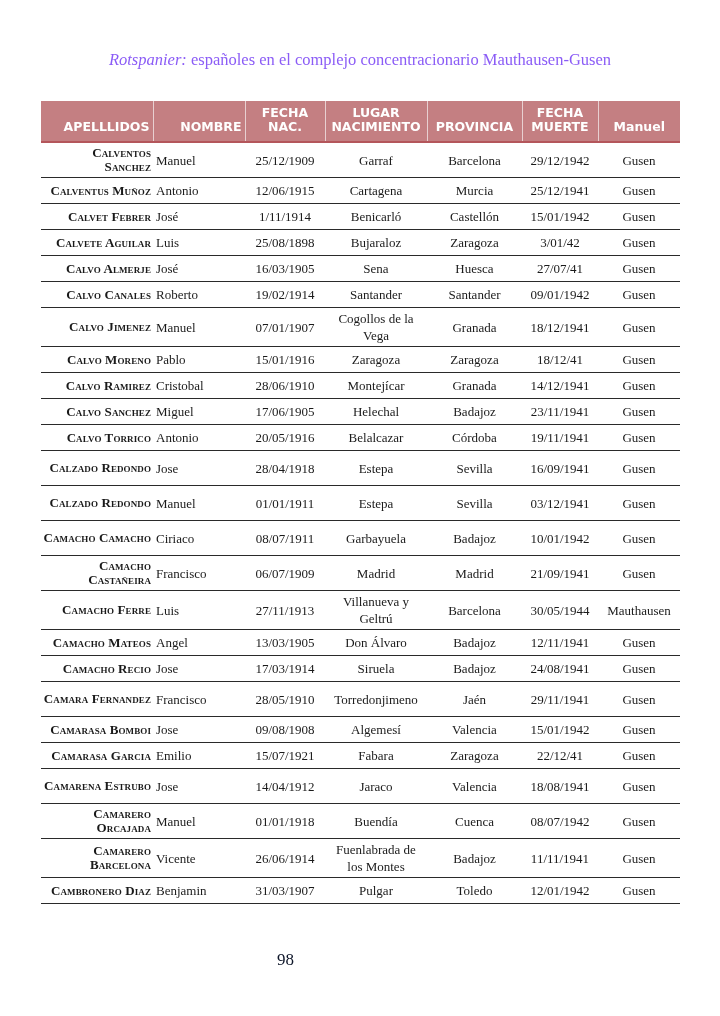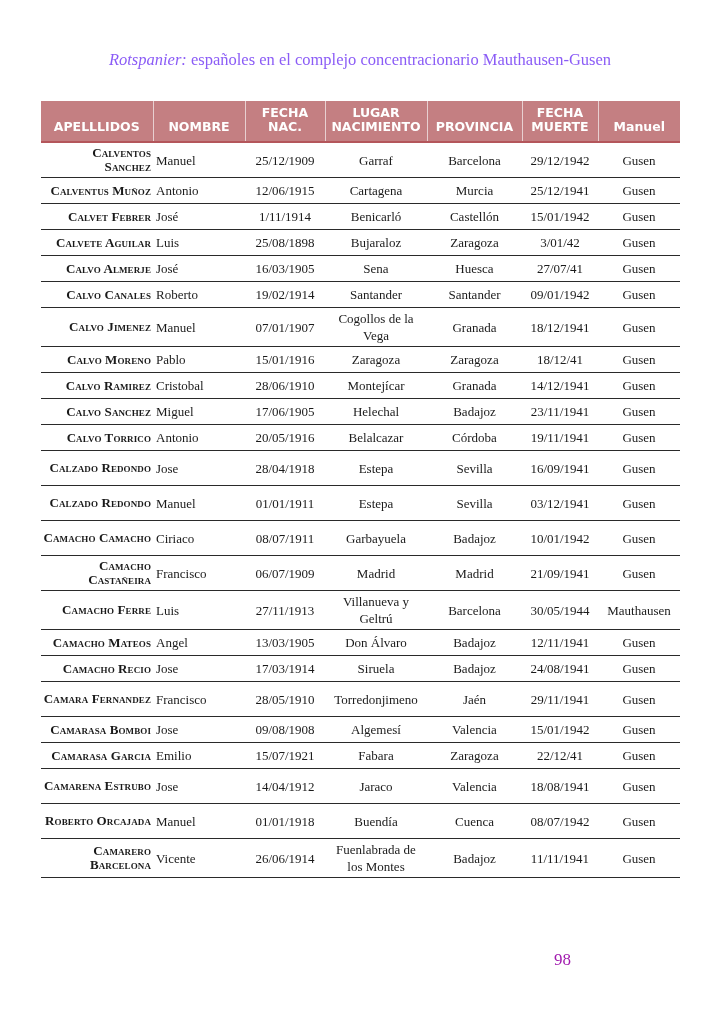--- a/index.html
+++ b/index.html
@@ -10,31 +10,31 @@
   .running-head em { font-style: italic; }
   table.list { position: absolute; top: 101px; left: 41px; width: 639px;
                border-collapse: collapse; table-layout: fixed; }
   col.c1 { width: 112px; } col.c2 { width: 92px; } col.c3 { width: 80px; }
   col.c4 { width: 102px; } col.c5 { width: 95px; } col.c6 { width: 76px; } col.c7 { width: 82px; }
   thead th { background: #c47f82; color: #ffffff; font-family: "DejaVu Sans", sans-serif;
              font-weight: bold; font-size: 12.5px; line-height: 14px; vertical-align: bottom;
              padding: 2px 3px 7px 3px; border-right: 1px solid #e8d0d1; border-bottom: 2px solid #b4565b;
              height: 31px; }
   thead th:last-child { border-right: none; }
-  thead th.left { text-align: center; }
+  thead th.left { text-align: right; }
   thead th.center { text-align: center; }
   thead th.campo { text-transform: none; }
   tbody td { font-size: 13px; line-height: 17px; text-align: center; padding: 2px 2px;
              border-bottom: 1.5px solid #2a2a2a; height: 21px; vertical-align: middle; }
   tbody td.surname { text-align: right; font-weight: bold; font-variant: small-caps;
                      font-size: 13px; line-height: 14px; padding-left: 2px; letter-spacing: 0.1px; }
   tbody td.firstname { text-align: left; font-weight: normal; padding-left: 3px; }
   tbody tr.tall td { height: 30px; }
-  .page-number { position: absolute; top: 950px; left: 0; width: 571px; text-align: right;
-                 font-size: 17px; color: #a21caf; }
+  .page-number { position: absolute; top: 950px; left: 0; width: 571px; text-align: center;
+                 font-size: 17px; color: #0f172a; }
 </style>
 </head>
 <body>
 
 <div class="running-head"><em>Rotspanier:</em><span> españoles en el complejo concentracionario Mauthausen-Gusen</span></div>
 
 <table class="list">
   <colgroup>
     <col class="c1">
       <col class="c2">
@@ -248,33 +248,42 @@
       <tr class="tall">
         <td class="surname">Camarena Estrubo</td>
         <td class="firstname">Jose</td>
         <td>14/04/1912</td>
         <td>Jaraco</td>
         <td>Valencia</td>
         <td>18/08/1941</td>
         <td>Gusen</td>
       </tr>
       <tr class="tall">
-        <td class="surname">Roberto Orcajada</td>
+        <td class="surname">Camarero Orcajada</td>
         <td class="firstname">Manuel</td>
         <td>01/01/1918</td>
         <td>Buendía</td>
         <td>Cuenca</td>
         <td>08/07/1942</td>
         <td>Gusen</td>
       </tr>
       <tr class="tall">
         <td class="surname">Camarero Barcelona</td>
         <td class="firstname">Vicente</td>
         <td>26/06/1914</td>
         <td>Fuenlabrada de los Montes</td>
         <td>Badajoz</td>
         <td>11/11/1941</td>
         <td>Gusen</td>
       </tr>
+      <tr>
+        <td class="surname">Cambronero Diaz</td>
+        <td class="firstname">Benjamin</td>
+        <td>31/03/1907</td>
+        <td>Pulgar</td>
+        <td>Toledo</td>
+        <td>12/01/1942</td>
+        <td>Gusen</td>
+      </tr>
     </tbody>
 </table>
 
 <div class="page-number">98</div>
 
 </body></html>

